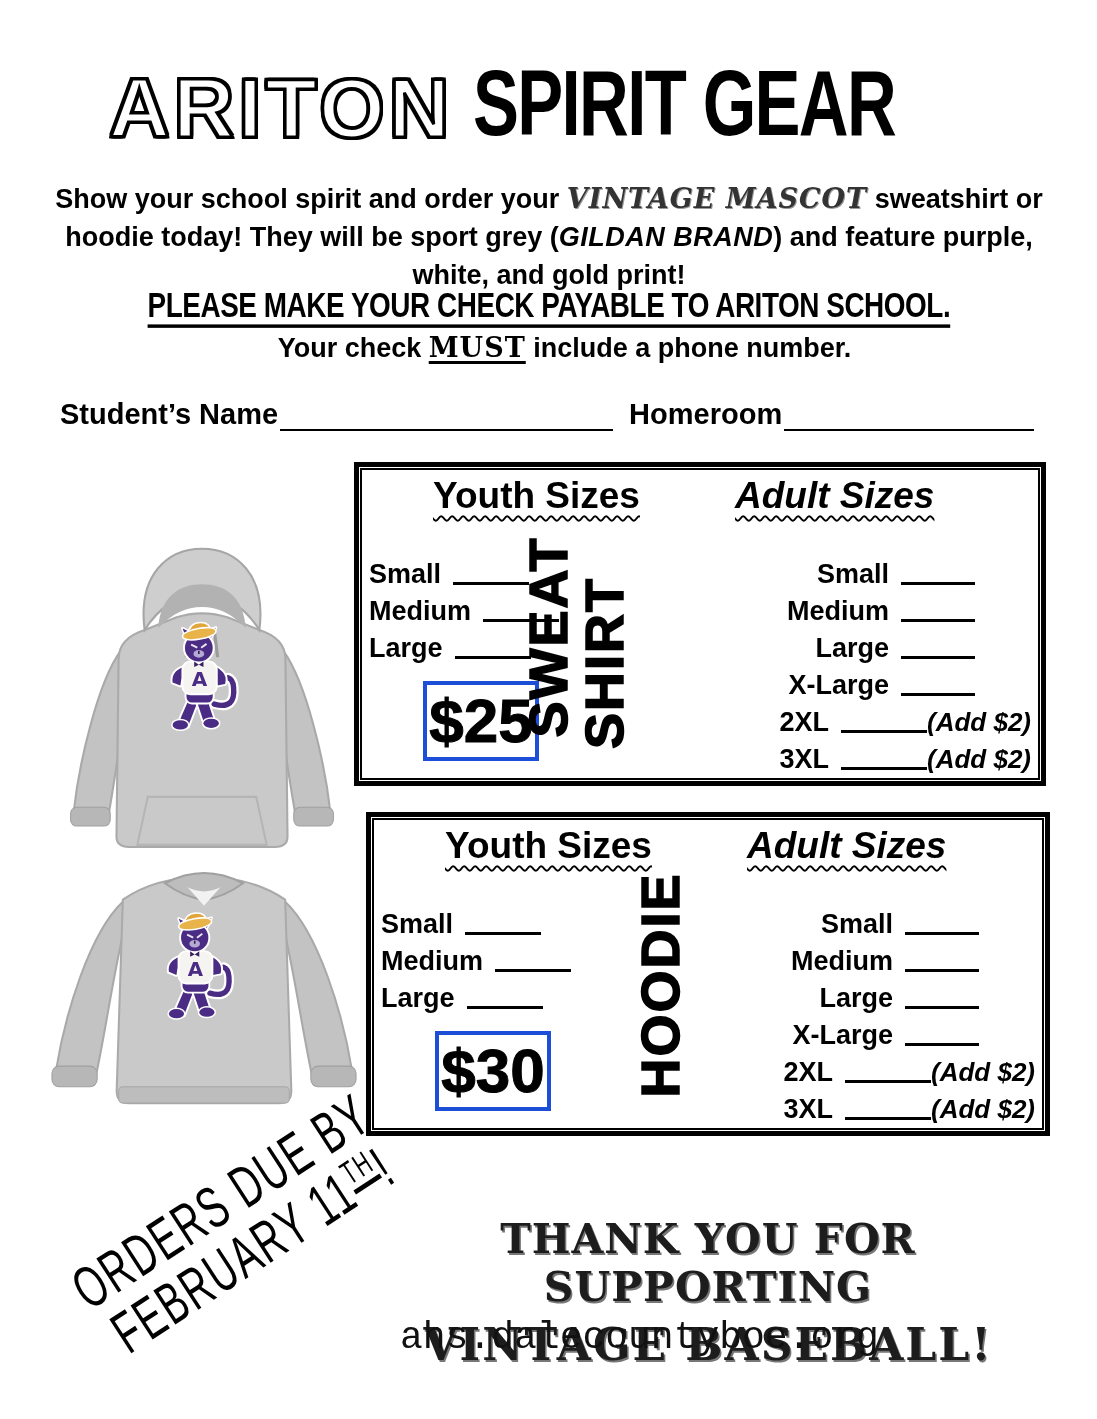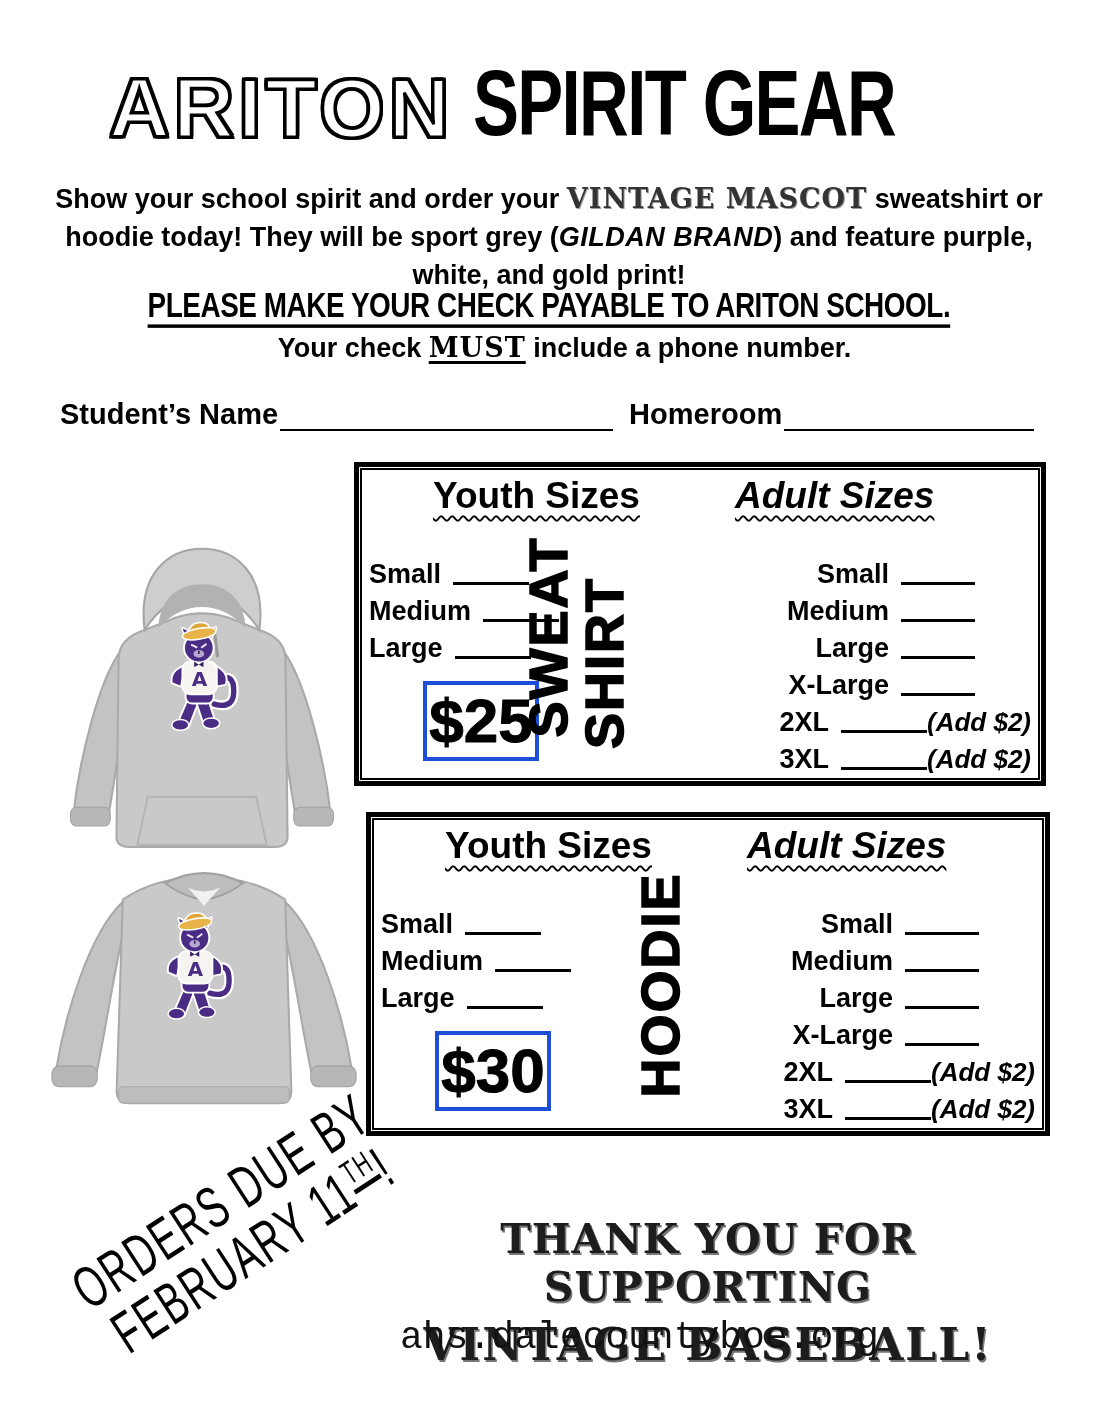--- a/index.html
+++ b/index.html
@@ -13,21 +13,21 @@
              -webkit-text-stroke:3px #000;
              text-shadow:-2px -2px 0 #000,2px -2px 0 #000,-2px 2px 0 #000,2px 2px 0 #000,
                          -2px 0 0 #000,2px 0 0 #000,0 -2px 0 #000,0 2px 0 #000;}
   .t-solid{display:inline-block;font-size:84px;font-weight:bold;letter-spacing:-2px;line-height:100px;
            transform:scale(0.82,1.1);transform-origin:left bottom;}
 
   
   .intro{position:absolute;top:180px;left:55px;width:988px;text-align:center;
          font-size:27px;font-weight:bold;line-height:38px;z-index:3;}
   .vintage{font-family:"DejaVu Serif",serif;letter-spacing:1px;color:#333;
-           text-shadow:1px 1px 0 #9a9a9a;}
+           text-shadow:1px 1px 0 #9a9a9a;font-style:italic;}
   .gildan{font-style:italic;letter-spacing:0.5px;}
 
   
   .payable{position:absolute;top:288px;left:0;width:100%;text-align:center;z-index:3;}
   .payable span{display:inline-block;font-size:31px;font-weight:bold;letter-spacing:-0.5px;
                 transform:scale(0.9,1.15);transform-origin:center;
                 text-decoration:underline;text-decoration-thickness:3px;text-underline-offset:6px;}
   .check-line{position:absolute;top:332px;left:16px;width:100%;text-align:center;
               font-size:27px;font-weight:bold;z-index:3;}
   .must{font-family:"DejaVu Serif",serif;letter-spacing:1px;

